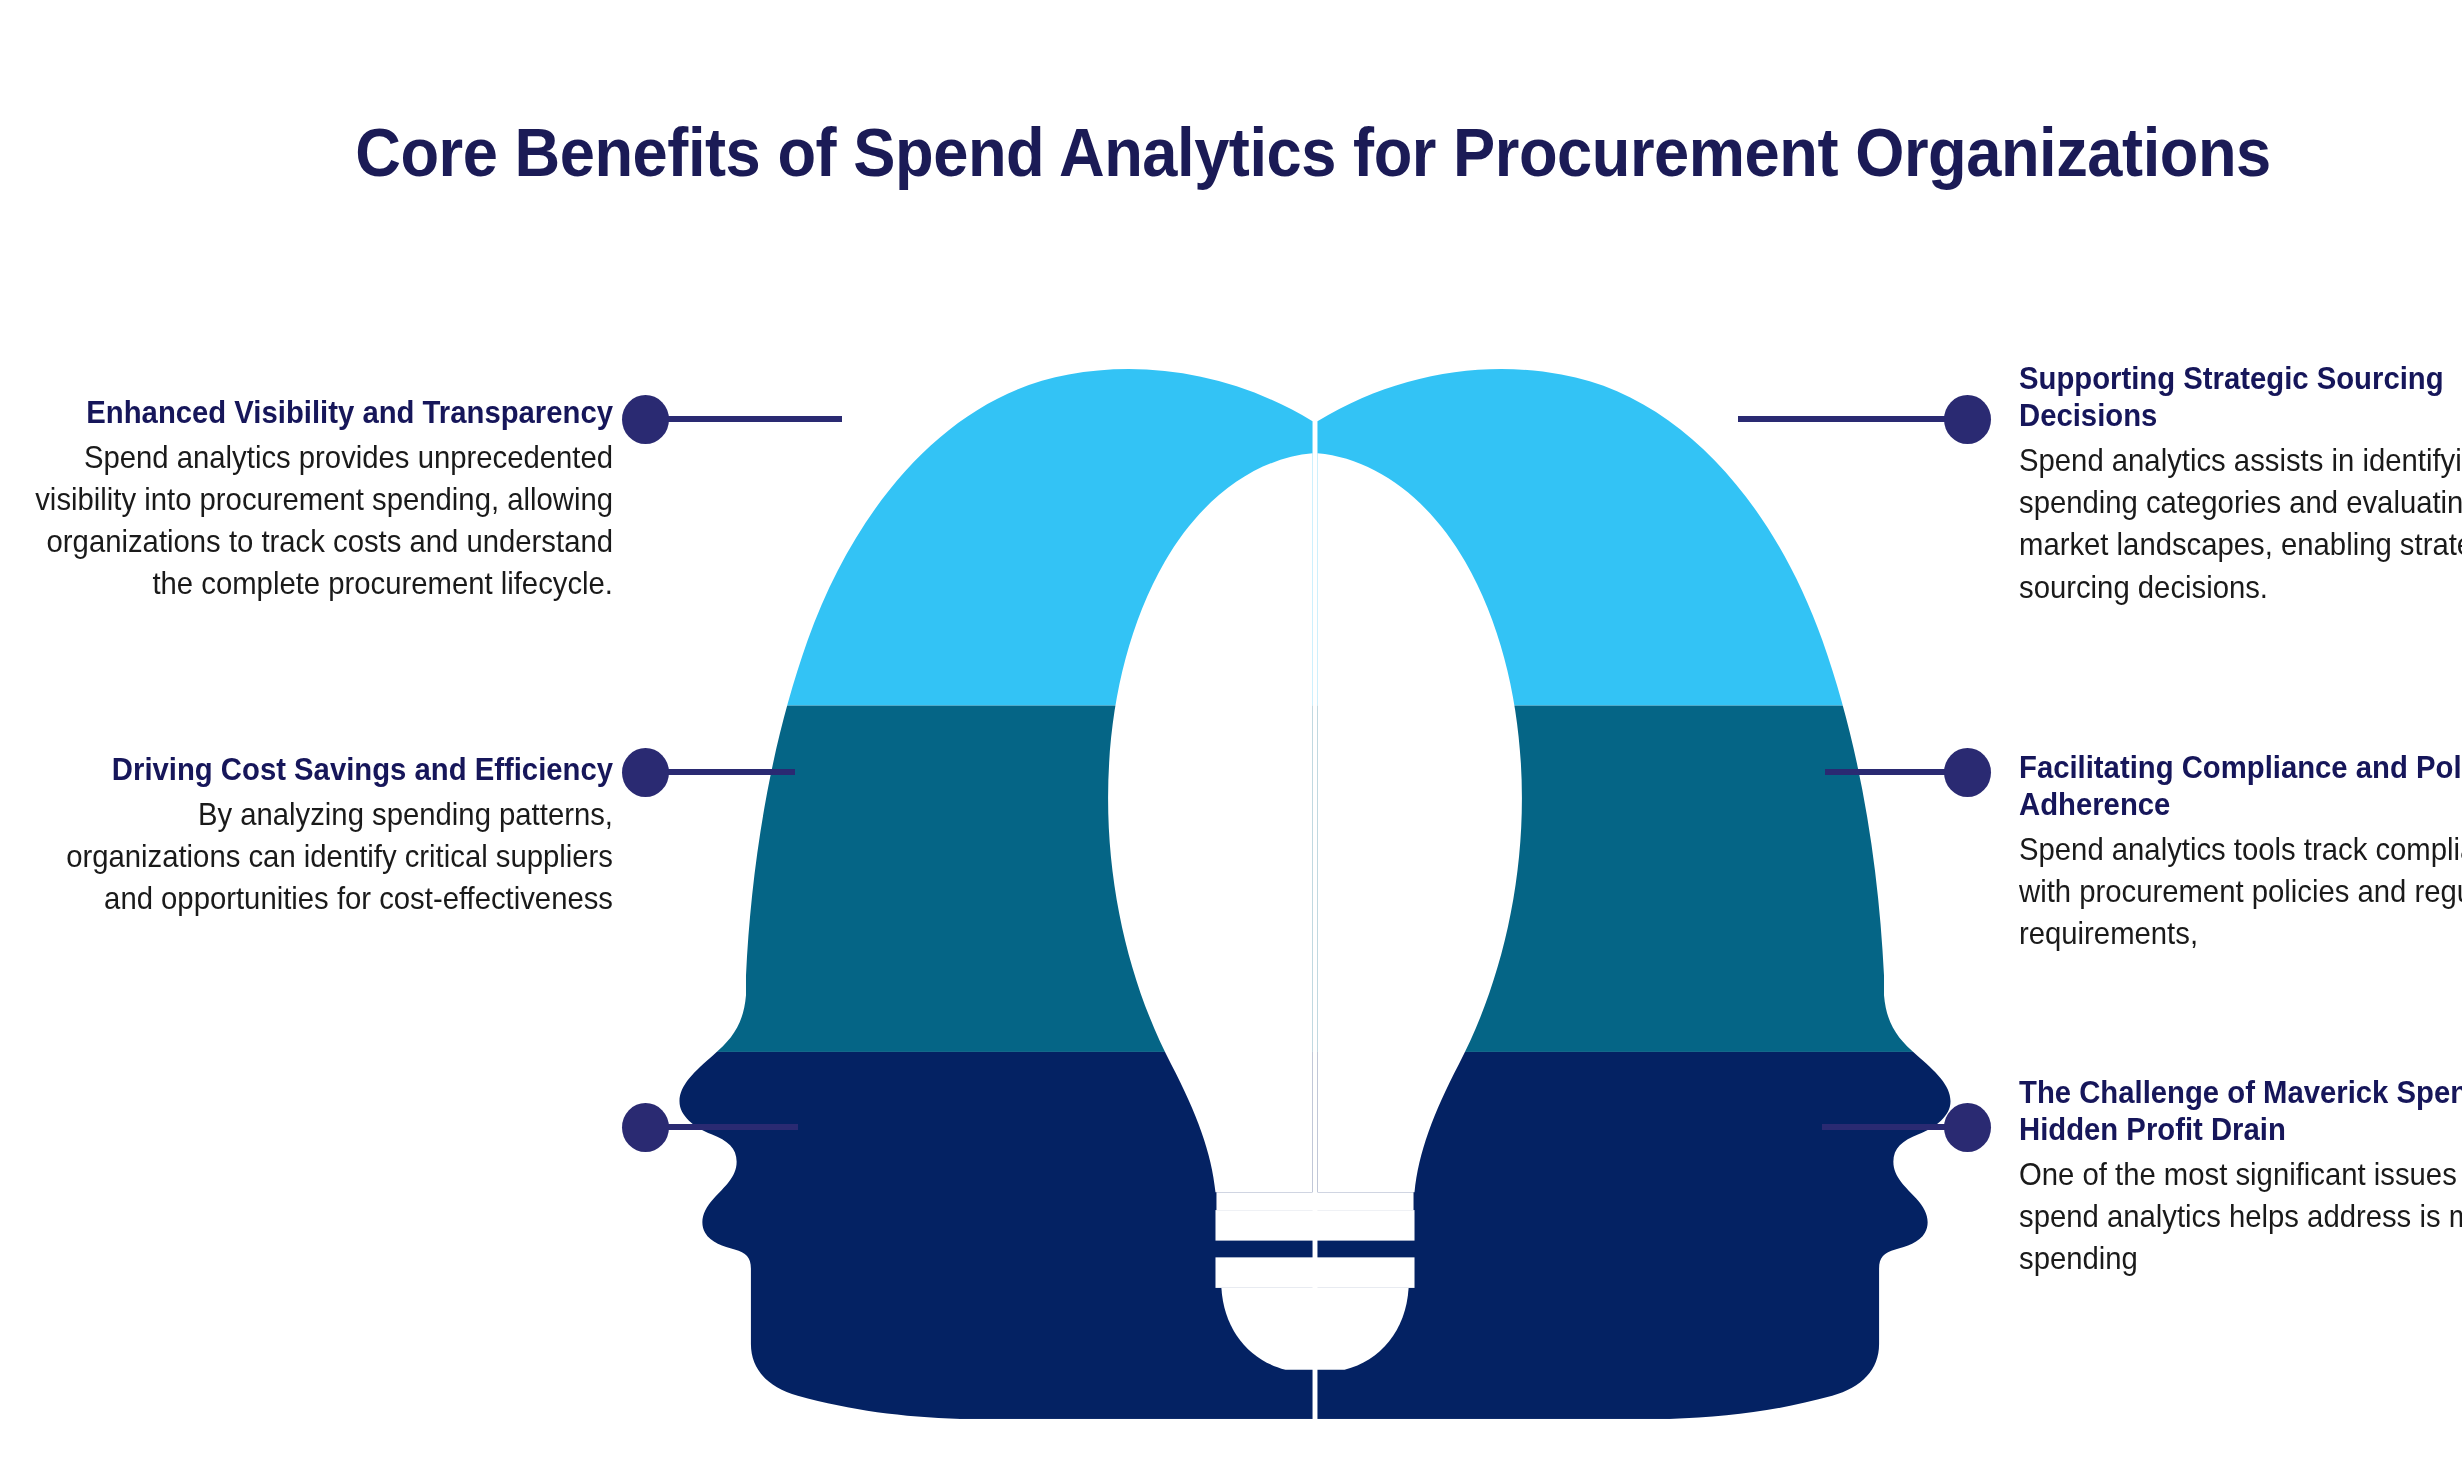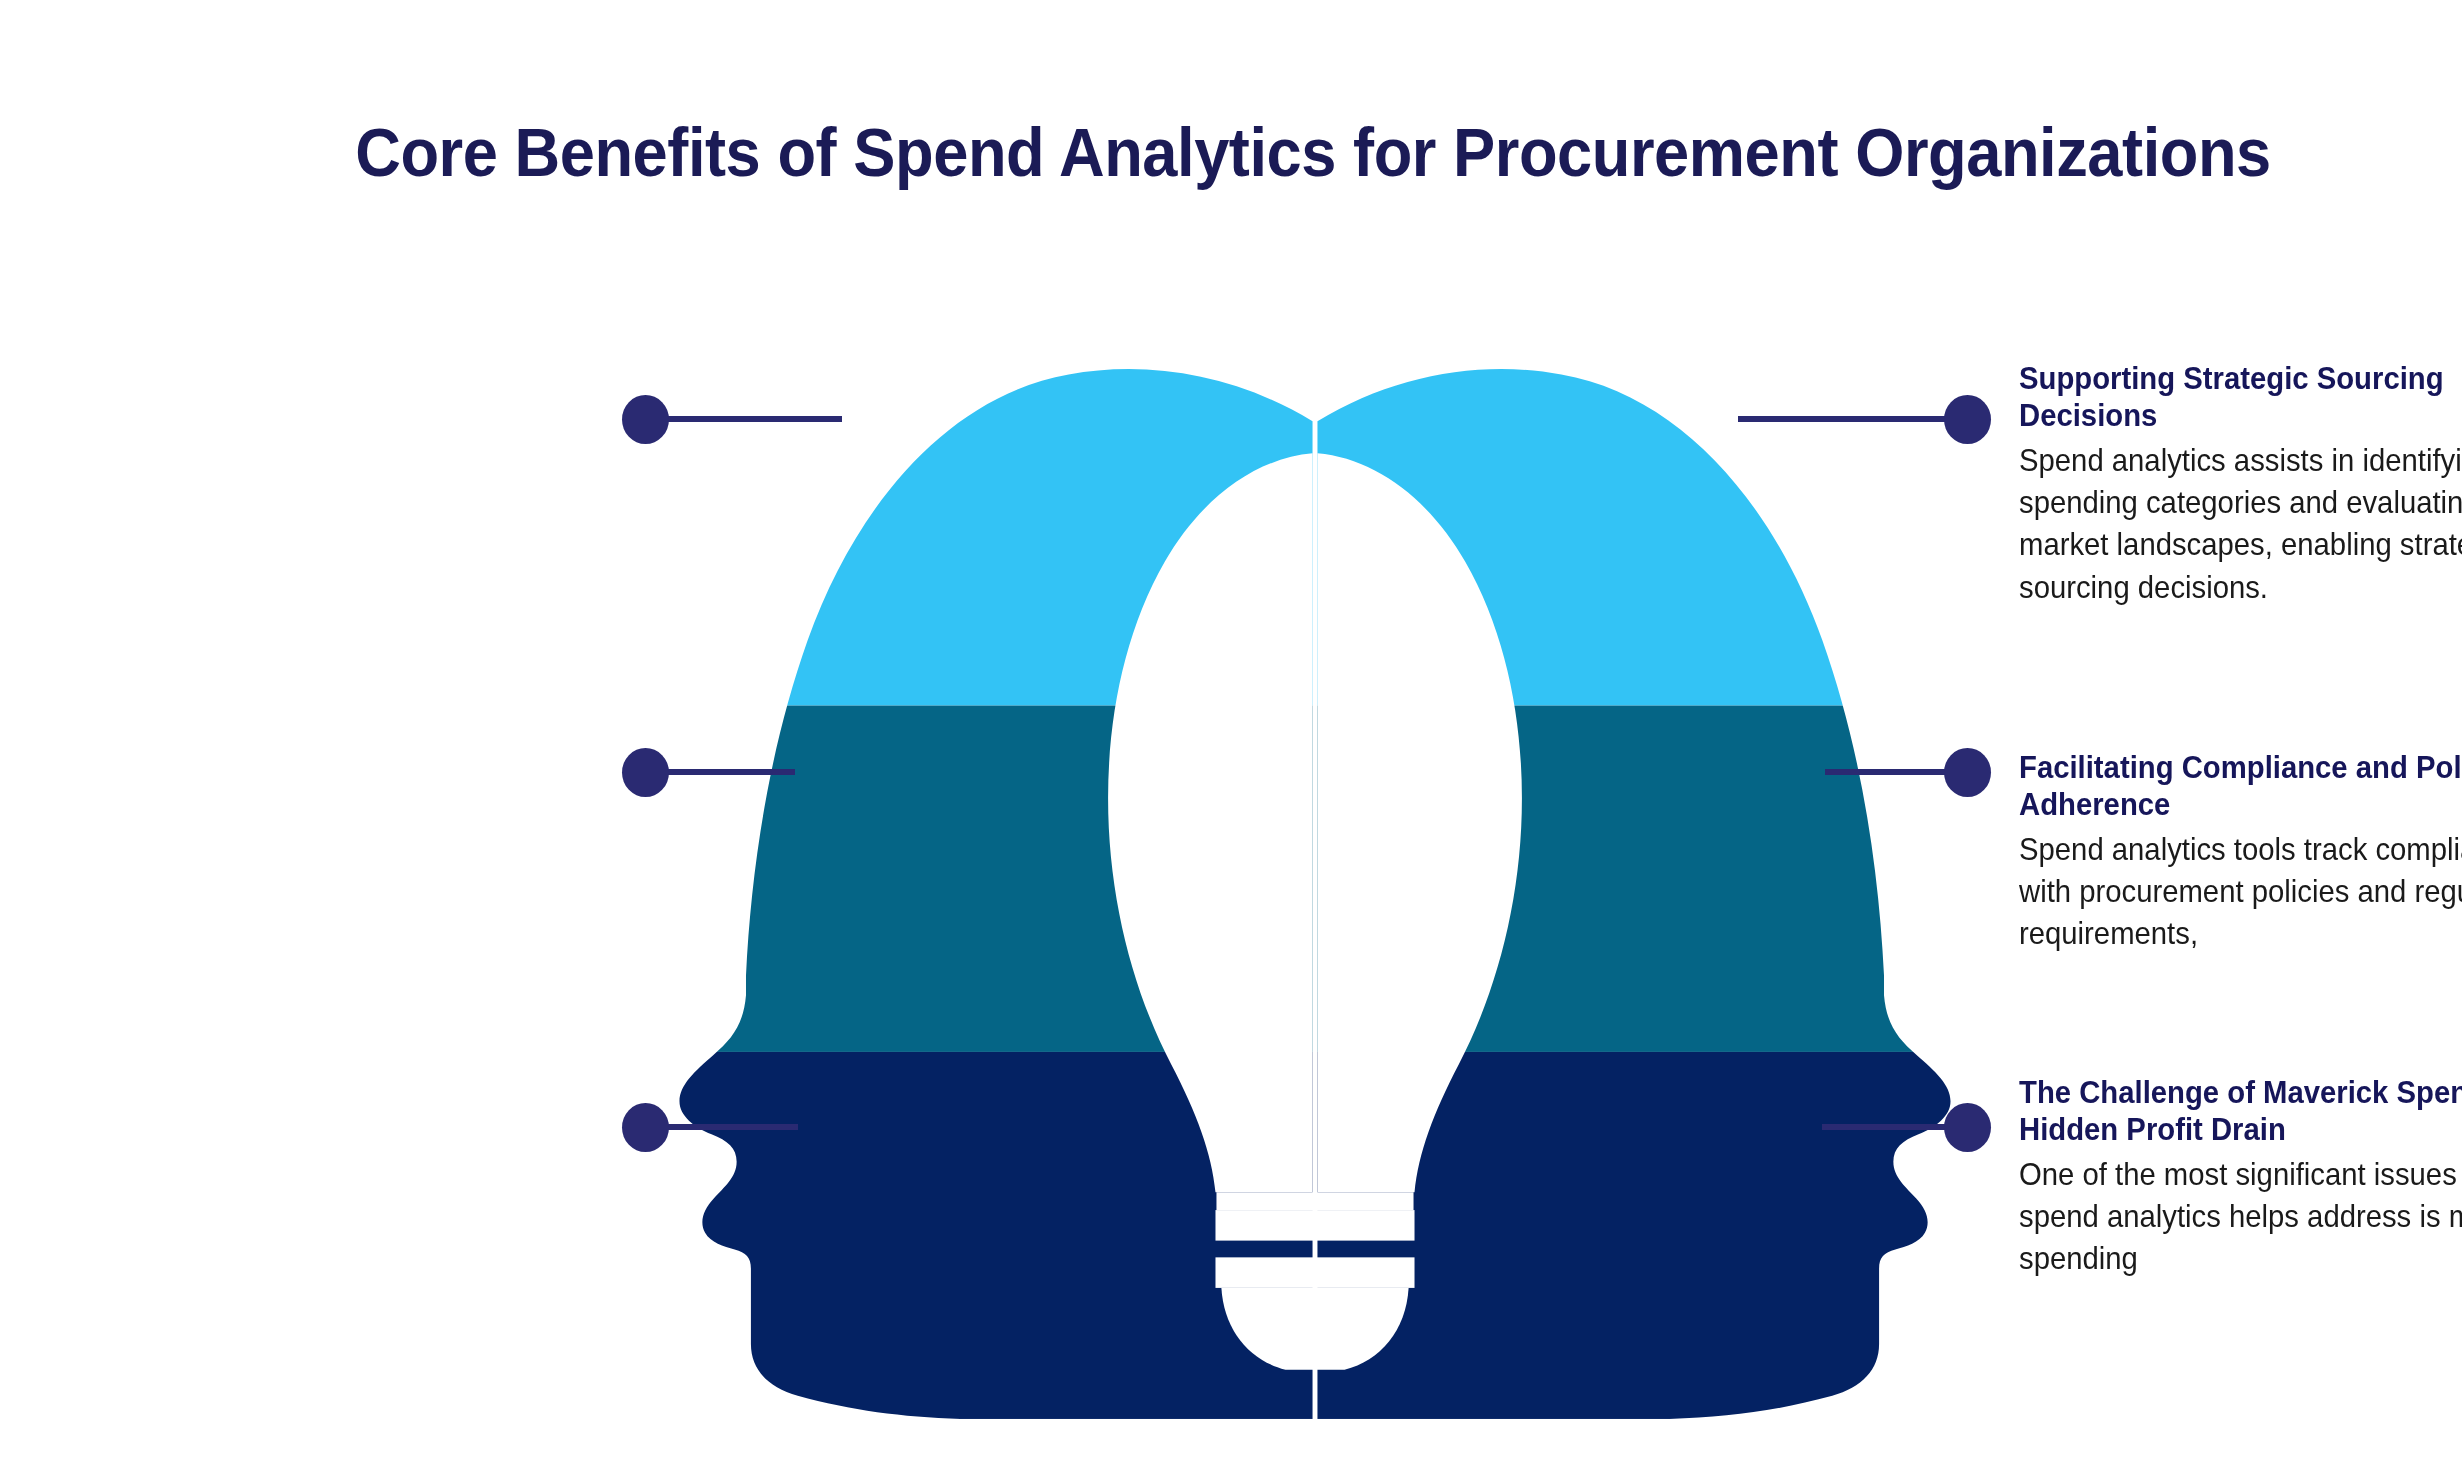--- a/index.html
+++ b/index.html
@@ -180,21 +180,29 @@
   </div>
   <div class="connector">
     <div class="line" style="left:1825px; top:769px; width:121px;"></div>
     <div class="dot" style="left:1944px; top:748px; width:47px; height:49px;"></div>
   </div>
   <div class="connector">
     <div class="line" style="left:1822px; top:1124px; width:123px;"></div>
     <div class="dot" style="left:1944px; top:1103px; width:47px; height:49px;"></div>
   </div>
 
-
+  <div class="block left" style="left:0px; top:394px; width:613px;">
+    <p class="hd">Enhanced Visibility and Transparency</p>
+    <p class="bd">Spend analytics provides unprecedented visibility into procurement spending, allowing organizations to track costs and understand the complete procurement lifecycle.</p>
+  </div>
+
+  <div class="block left" style="left:0px; top:751px; width:613px;">
+    <p class="hd">Driving Cost Savings and Efficiency</p>
+    <p class="bd">By analyzing spending patterns, organizations can identify critical suppliers and opportunities for cost-effectiveness</p>
+  </div>
 
 
   <div class="block right" style="left:2019px; top:360px; width:581px;">
     <p class="hd">Supporting Strategic Sourcing Decisions</p>
     <p class="bd">Spend analytics assists in identifying key spending categories and evaluating market landscapes, enabling strategic sourcing decisions.</p>
   </div>
 
   <div class="block right" style="left:2019px; top:749px; width:581px;">
     <p class="hd">Facilitating Compliance and Policy Adherence</p>
     <p class="bd">Spend analytics tools track compliance with procurement policies and regulatory requirements,</p>

